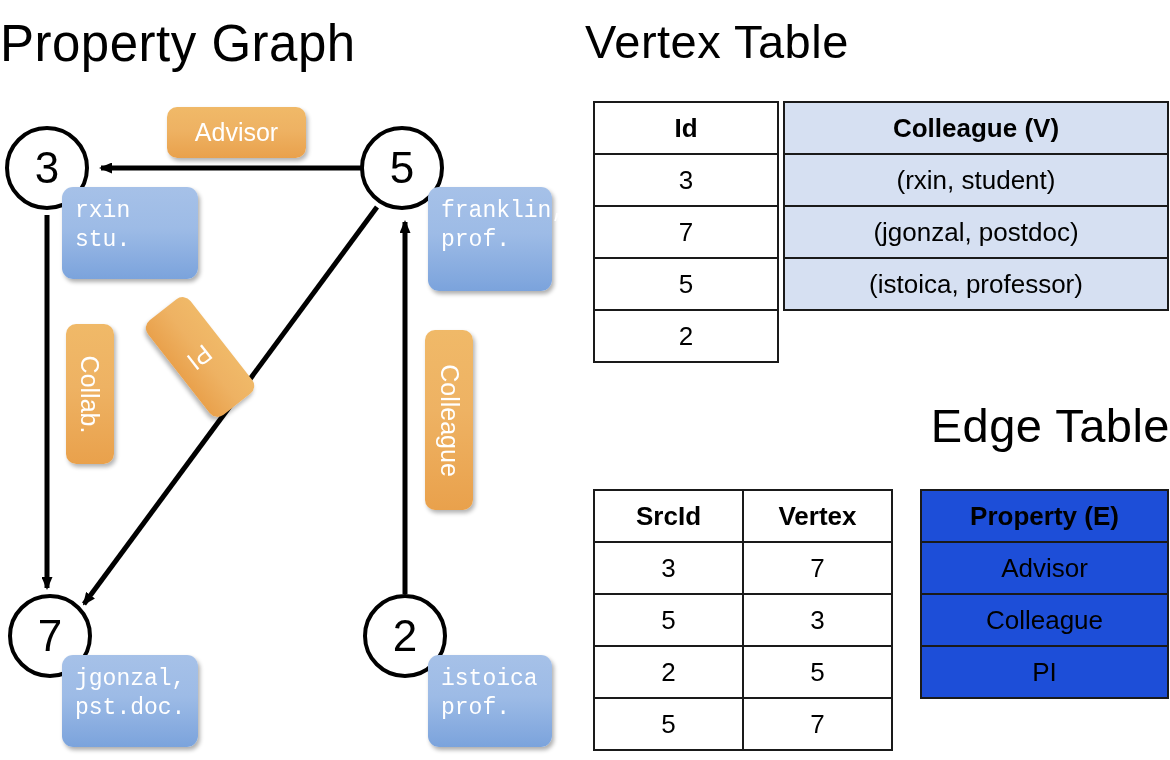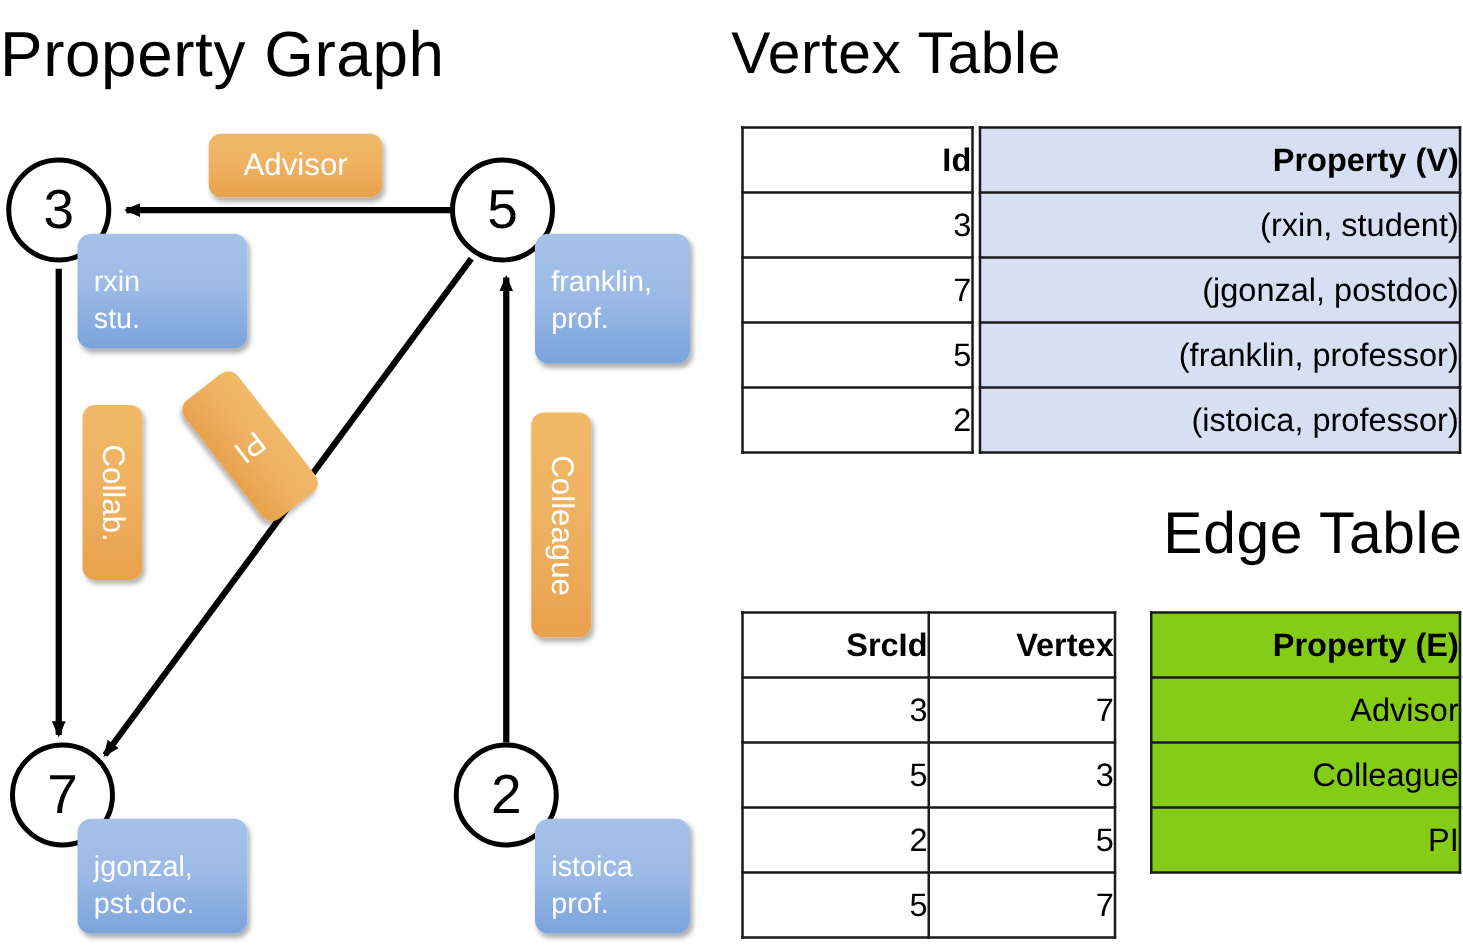--- a/index.html
+++ b/index.html
@@ -75,25 +75,25 @@
     color: #000;
     z-index: 5;
   }
 
   .prop-box {
     position: absolute;
     border-radius: 11px;
     background: linear-gradient(to bottom, #a6c1e8 0%, #9dbbe6 45%, #7ba3dc 100%);
     box-shadow: 2px 3px 4px rgba(0,0,0,0.32);
     color: #ffffff;
-    font-family: Liberation Sans, sans-serif;
+    font-family: Liberation Mono, monospace;
     font-weight: 400;
     font-size: 23px;
     line-height: 29px;
-    padding: 24px 13px;
+    padding: 10px 13px;
     box-sizing: border-box;
     z-index: 7;
   }
 
   .edge-label {
     position: absolute;
     border-radius: 10px;
     background: linear-gradient(to bottom, #f0b968 0%, #eeb263 45%, #e9a14c 100%);
     box-shadow: 2px 3px 4px rgba(0,0,0,0.30);
     color: #ffffff;
@@ -121,21 +121,21 @@
   
   .tbl {
     position: absolute;
     border-collapse: collapse;
     font-family: "Liberation Sans", sans-serif;
     font-weight: 300;
     color: #000;
   }
   .tbl td, .tbl th {
     border: 2px solid #1a1a1a;
-    text-align: right;
+    text-align: center;
     font-weight: 300;
     padding: 0;
   }
   .tbl th {
     font-weight: 700;
     font-size: 26px;
   }
   .tbl td { font-size: 26px; }
 
   
@@ -143,21 +143,21 @@
   #vtx-id-table th, #vtx-id-table td { width: 182px; height: 50px; background: #ffffff; }
 
   #vtx-prop-table { left: 783px; top: 101px; }
   #vtx-prop-table th, #vtx-prop-table td { width: 382px; height: 50px; background: #d6e0f2; }
 
   
   #edge-ids-table { left: 593px; top: 489px; }
   #edge-ids-table th, #edge-ids-table td { width: 147px; height: 50px; background: #ffffff; }
 
   #edge-prop-table { left: 920px; top: 489px; }
-  #edge-prop-table th, #edge-prop-table td { width: 245px; height: 50px; background: #84cc16; }
+  #edge-prop-table th, #edge-prop-table td { width: 245px; height: 50px; background: #1d4ed8; }
 </style>
 </head>
 <body>
 
 <div class="title" id="title-property-graph">Property Graph</div>
 <div class="title" id="title-vertex-table">Vertex Table</div>
 <div class="title" id="title-edge-table">Edge Table</div>
 
 <div id="graph-panel">
 
@@ -236,30 +236,27 @@
   </tr>
   <tr>
     <td>2</td>
   </tr>
 </tbody>
   </table>
 
 <table class="tbl" id="vtx-prop-table">
   <tbody>
       <tr>
-    <th>Property (V)</th>
+    <th>Colleague (V)</th>
   </tr>
   <tr>
     <td>(rxin, student)</td>
   </tr>
   <tr>
     <td>(jgonzal, postdoc)</td>
-  </tr>
-  <tr>
-    <td>(franklin, professor)</td>
   </tr>
   <tr>
     <td>(istoica, professor)</td>
   </tr>
 </tbody>
   </table>
 
 <table class="tbl" id="edge-ids-table">
   <tbody>
       <tr>

